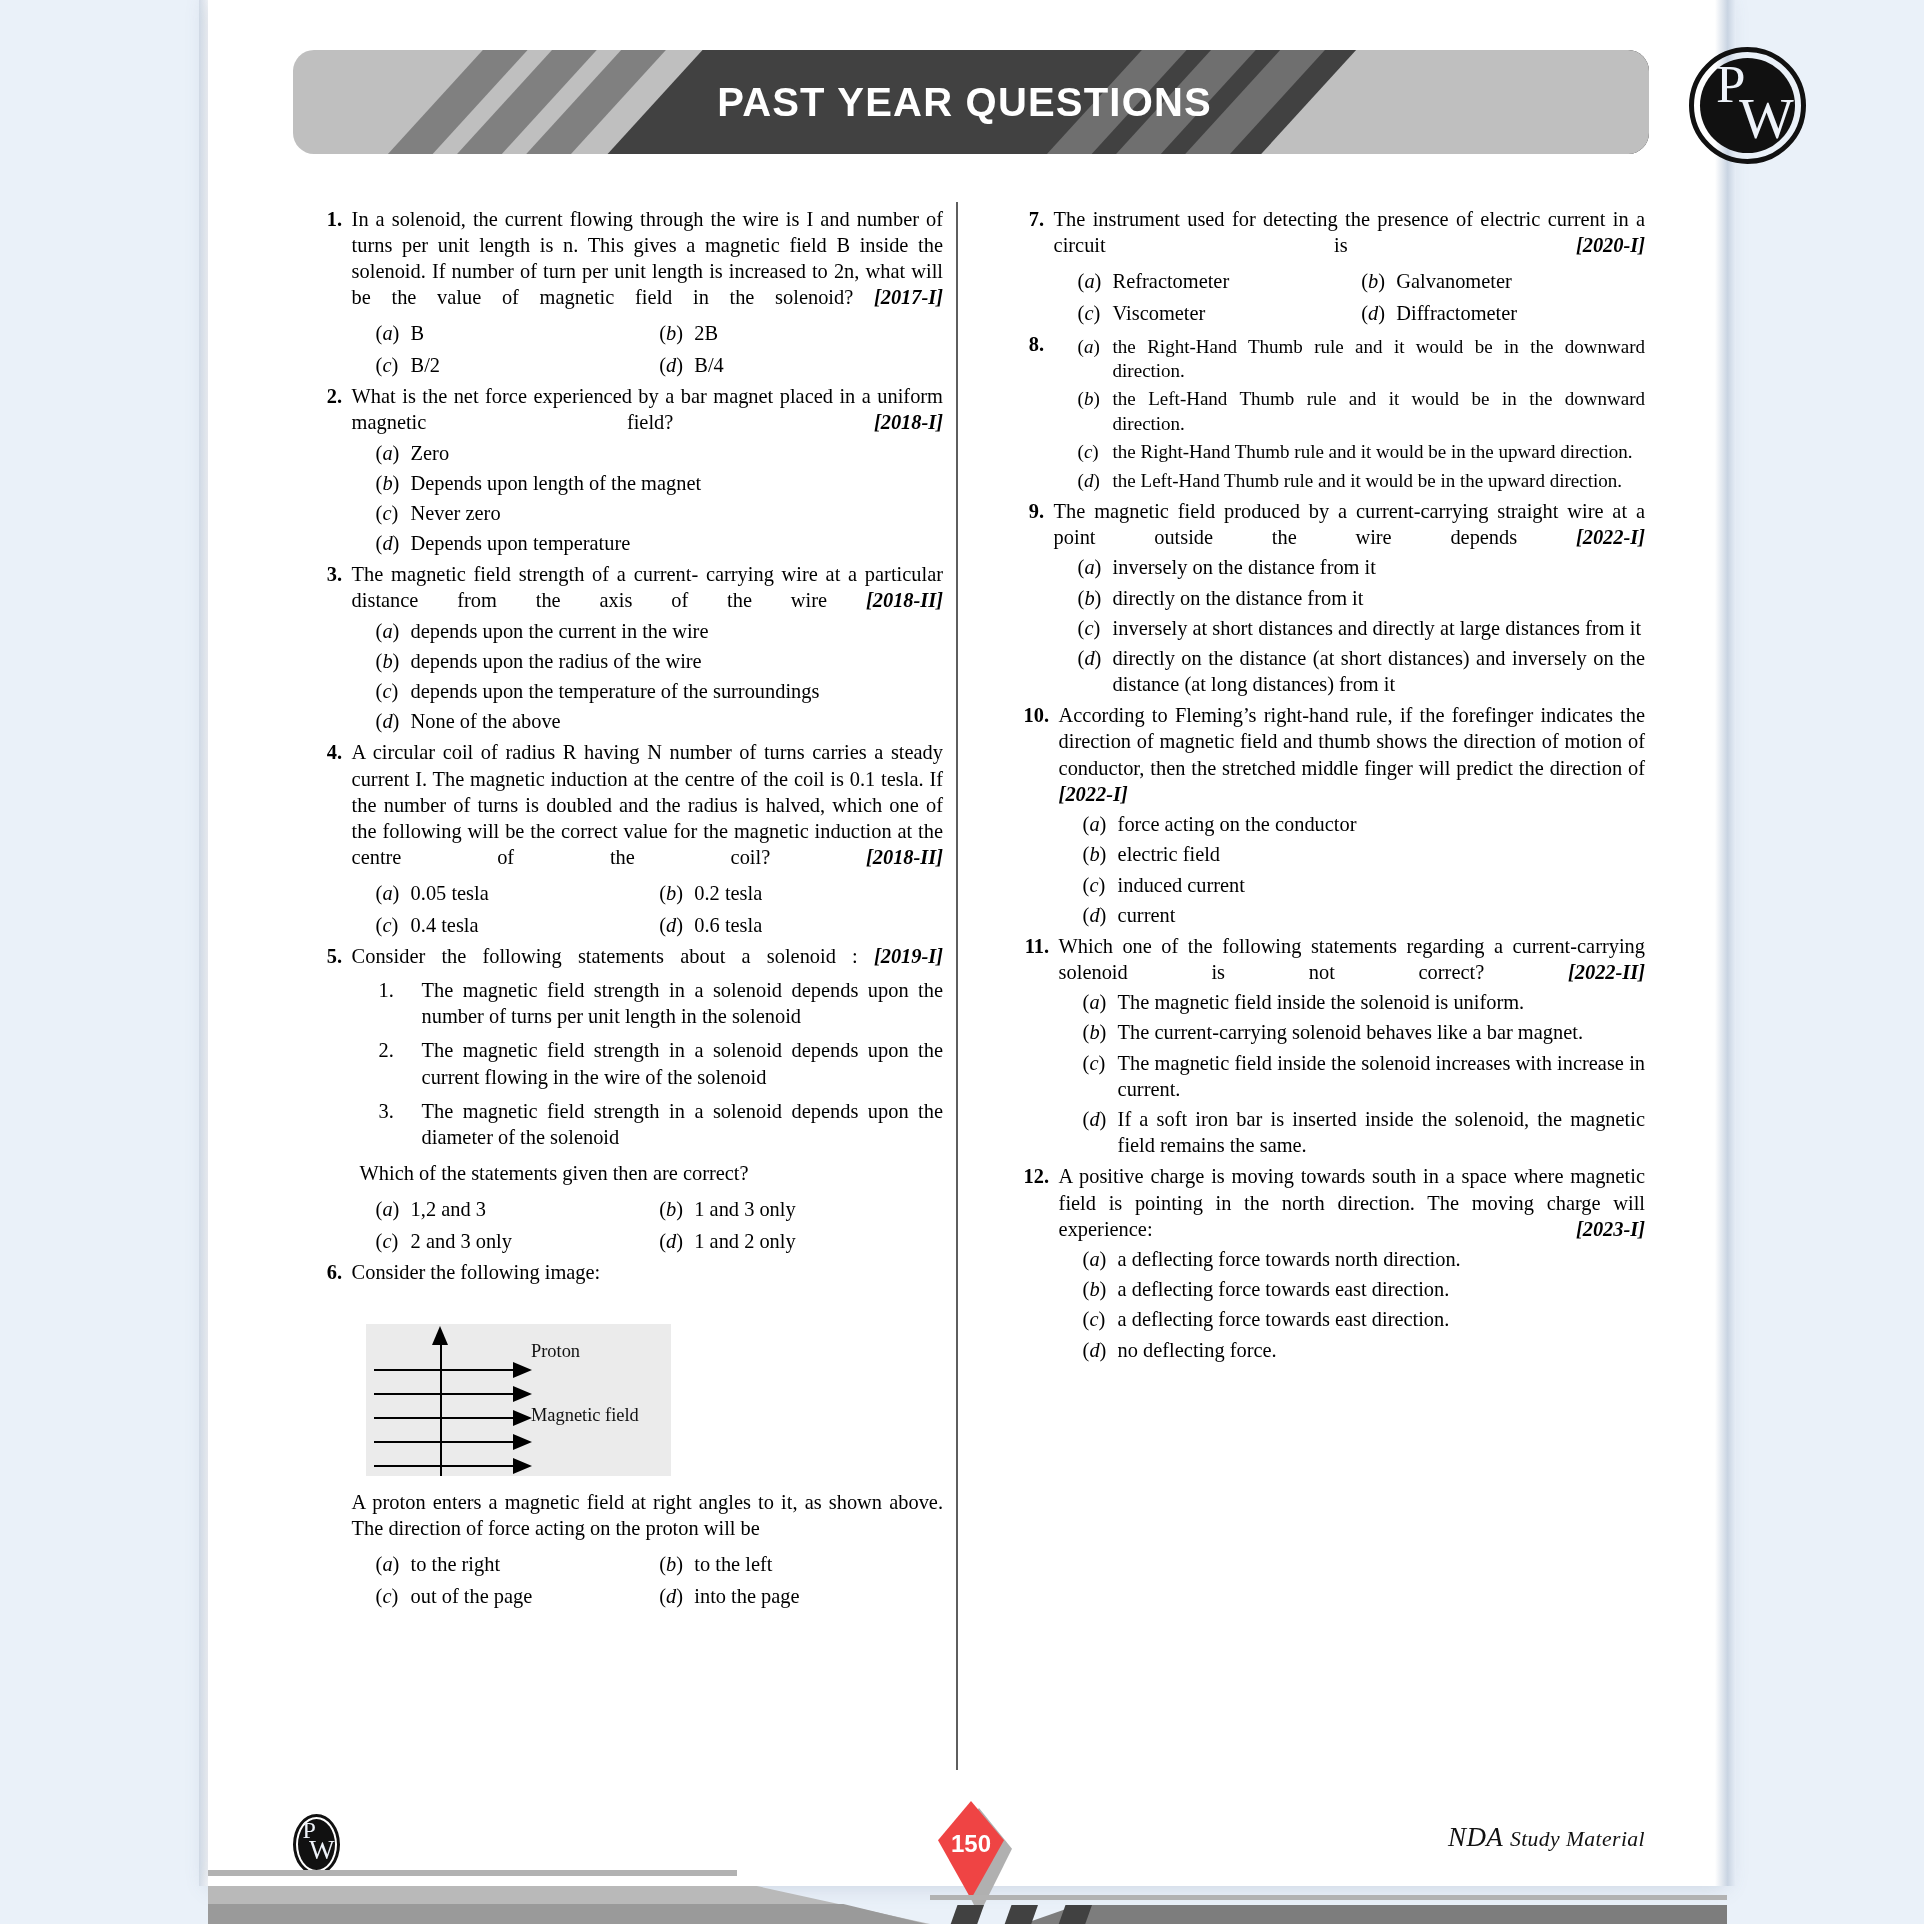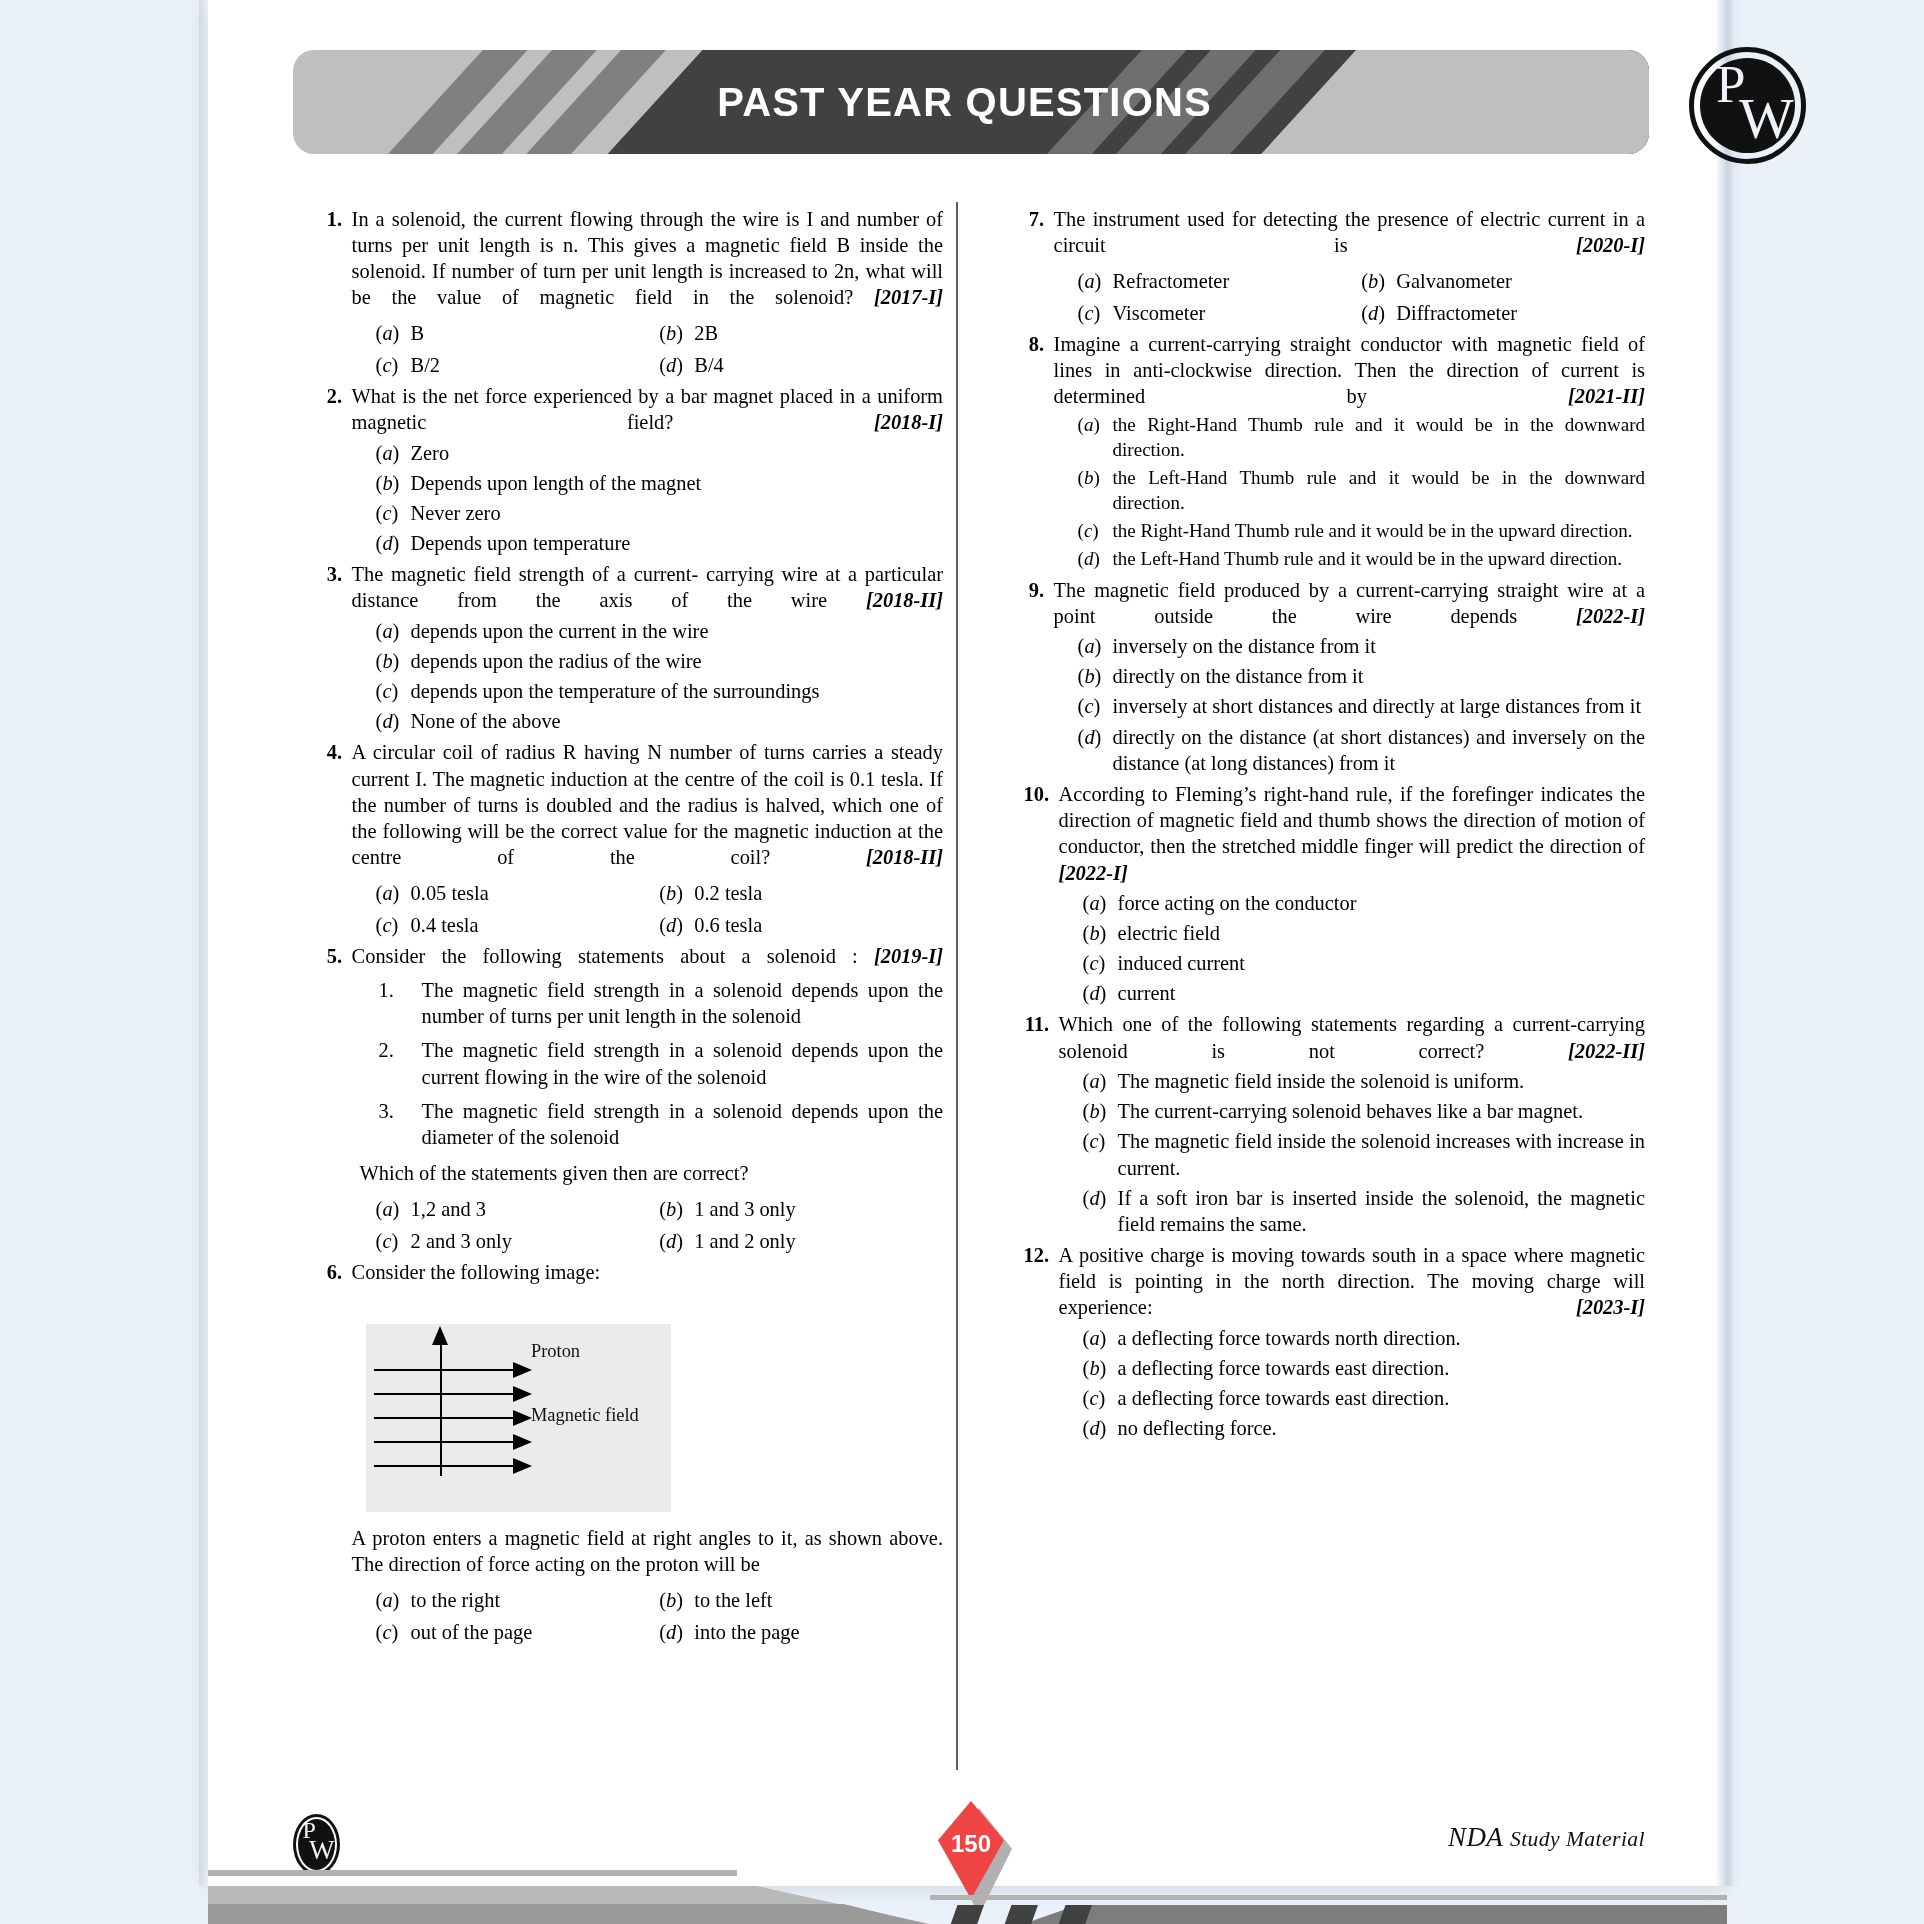--- a/index.html
+++ b/index.html
@@ -119,21 +119,21 @@
   
   .stmts{padding-left:27px;margin-top:6.4px;}
   .stmt{display:flex;margin-top:8px;}
   .stmt-num{flex:0 0 auto;width:43px;}
   .stmt-txt{flex:1 1 auto;text-align:justify;text-align-last:left;}
   .ask{margin-top:9.6px;padding-left:8px;}
 
   
   .figwrap{margin-top:11.2px;padding-left:14.4px;}
   .fig{
-    position:relative;width:305px;height:188px;background:#ebebeb;margin-top:39px;
+    position:relative;width:305px;height:152px;background:#ebebeb;margin-top:39px;
   }
   .fig .vline{
     position:absolute;left:74px;top:14.4px;width:2.4px;height:138px;background:#000;
   }
   .fig .vhead{
     position:absolute;left:66px;top:2.4px;width:0;height:0;
     border-left:8.8px solid transparent;border-right:8.8px solid transparent;
     border-bottom:19px solid #000;
   }
   .fig .hline{
@@ -439,21 +439,20 @@
             <div class="opt">
               <span class="opt-lbl"><span class="par">(</span>d<span class="par">)</span></span>
               <span class="opt-txt just">Diffractometer</span>
             </div>
           </div>
         </div>
       </div>
       <div class="q">
         <div class="q-num">8.</div>
         <div class="q-body">
-          <div class="q-text">Imagine a current-carrying straight conductor with magnetic field of lines in anti-clockwise direction. Then the direction of current is determined by <span class="year">[2021-II]</span></div>
           <div class="opts indent">
             <div class="opt small">
               <span class="opt-lbl"><span class="par">(</span>a<span class="par">)</span></span>
               <span class="opt-txt just">the Right-Hand Thumb rule and it would be in the downward direction.</span>
             </div>
             <div class="opt small">
               <span class="opt-lbl"><span class="par">(</span>b<span class="par">)</span></span>
               <span class="opt-txt just">the Left-Hand Thumb rule and it would be in the downward direction.</span>
             </div>
             <div class="opt small">

